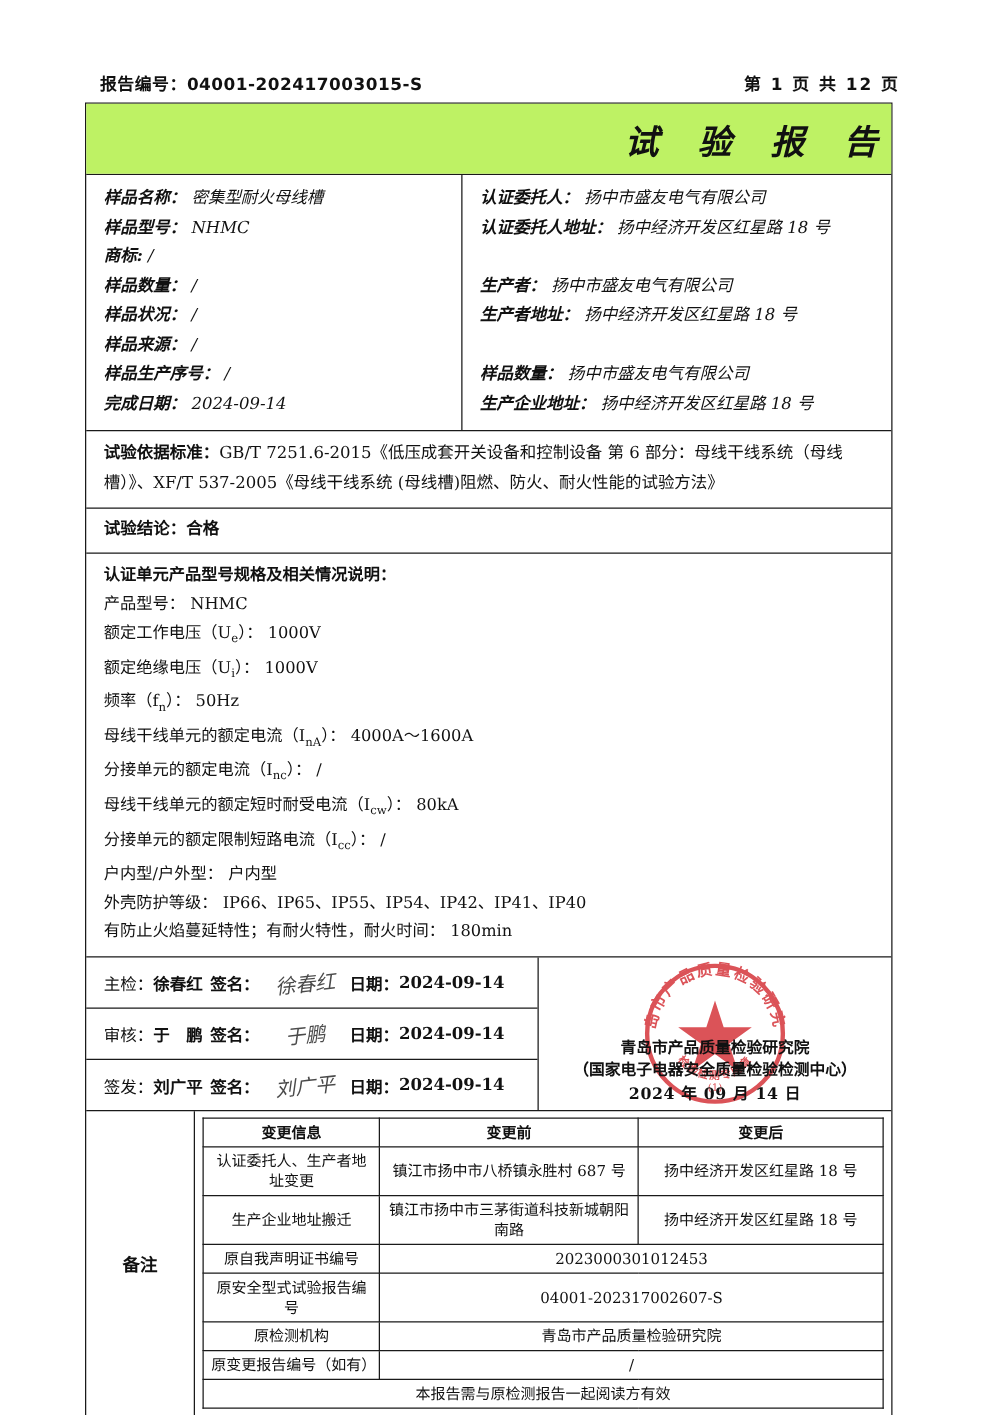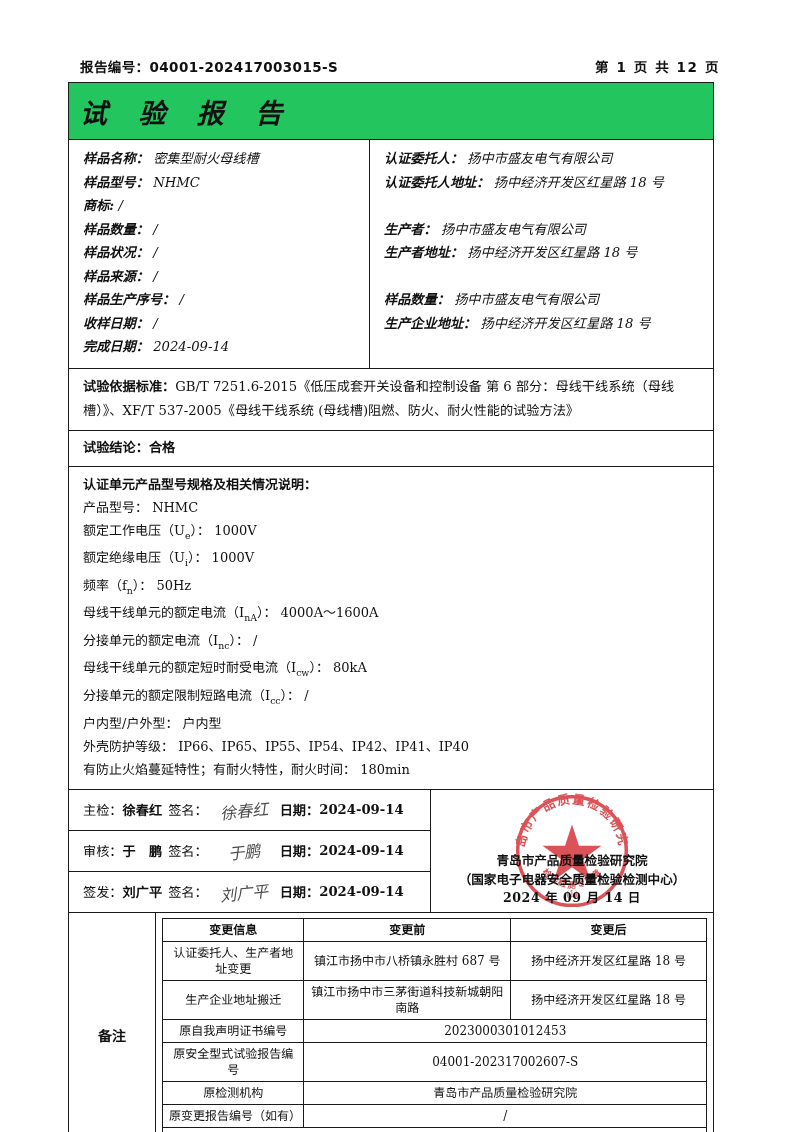--- a/index.html
+++ b/index.html
@@ -50,22 +50,22 @@
     background: #fff;
   }
   .row { display: flex; border-bottom: 1.1px solid #1a1a1a; }
   .row:last-child { border-bottom: none; }
 
   
   .title-band {
     height: 56px;
     display: flex;
     align-items: center;
-    justify-content: flex-start;
-    background: #22c55e;
+    justify-content: flex-end;
+    background: #bef264;
   }
   .title-band .title-text {
     font-family: "DejaVu Serif", "Liberation Serif", serif;
     font-size: 27px;
     font-weight: bold;
     letter-spacing: 11px;
     padding-left: 11px;
     font-style: italic;
   }
 
@@ -127,21 +127,21 @@
     display: flex;
     align-items: center;
     border-bottom: 1.1px solid #1a1a1a;
     padding-left: 14px;
     font-size: 13.2px;
     white-space: nowrap;
   }
   .sig-row:last-child { border-bottom: none; }
   .sig-row .sig-role { font-weight: normal; text-align: right; }
   .sig-row .sig-name { font-weight: bold; margin-right: 6px; }
-  .sig-row .sign-lbl { font-weight: normal; }
+  .sig-row .sign-lbl { font-weight: bold; }
   .sig-row .hand {
     display: inline-block;
     width: 72px;
     text-align: center;
     font-family: "DejaVu Sans", "Liberation Sans", sans-serif;
     font-style: italic;
     font-size: 16px;
     color: #2b2b2b;
     transform: rotate(-6deg);
     opacity: .85;
@@ -231,21 +231,20 @@
     <div class="row">
       <div class="sample-area" style="width:100%">
         <div class="sample-left" id="sample-left">
             <div class="fld"><span class="lbl">样品名称：</span><span class="val"> 密集型耐火母线槽</span></div>
             <div class="fld"><span class="lbl">样品型号：</span><span class="val"> NHMC</span></div>
             <div class="fld"><span class="lbl">商标:</span><span class="val"> /</span></div>
             <div class="fld"><span class="lbl">样品数量：</span><span class="val"> /</span></div>
             <div class="fld"><span class="lbl">样品状况：</span><span class="val"> /</span></div>
             <div class="fld"><span class="lbl">样品来源：</span><span class="val"> /</span></div>
             <div class="fld"><span class="lbl">样品生产序号：</span><span class="val"> /</span></div>
-            <div class="fld"><span class="lbl">收样日期：</span><span class="val"> /</span></div>
             <div class="fld"><span class="lbl">完成日期：</span><span class="val"> 2024-09-14</span></div>
           </div>
         <div class="sample-right" id="sample-right">
             <div class="fld"><span class="lbl">认证委托人：</span><span class="val"> 扬中市盛友电气有限公司</span></div>
             <div class="fld"><span class="lbl">认证委托人地址：</span><span class="val"> 扬中经济开发区红星路 18 号</span></div>
             <div class="spacer-line"></div>
             <div class="fld"><span class="lbl">生产者：</span><span class="val"> 扬中市盛友电气有限公司</span></div>
             <div class="fld"><span class="lbl">生产者地址：</span><span class="val"> 扬中经济开发区红星路 18 号</span></div>
             <div class="spacer-line"></div>
             <div class="fld"><span class="lbl">样品数量：</span><span class="val"> 扬中市盛友电气有限公司</span></div>

